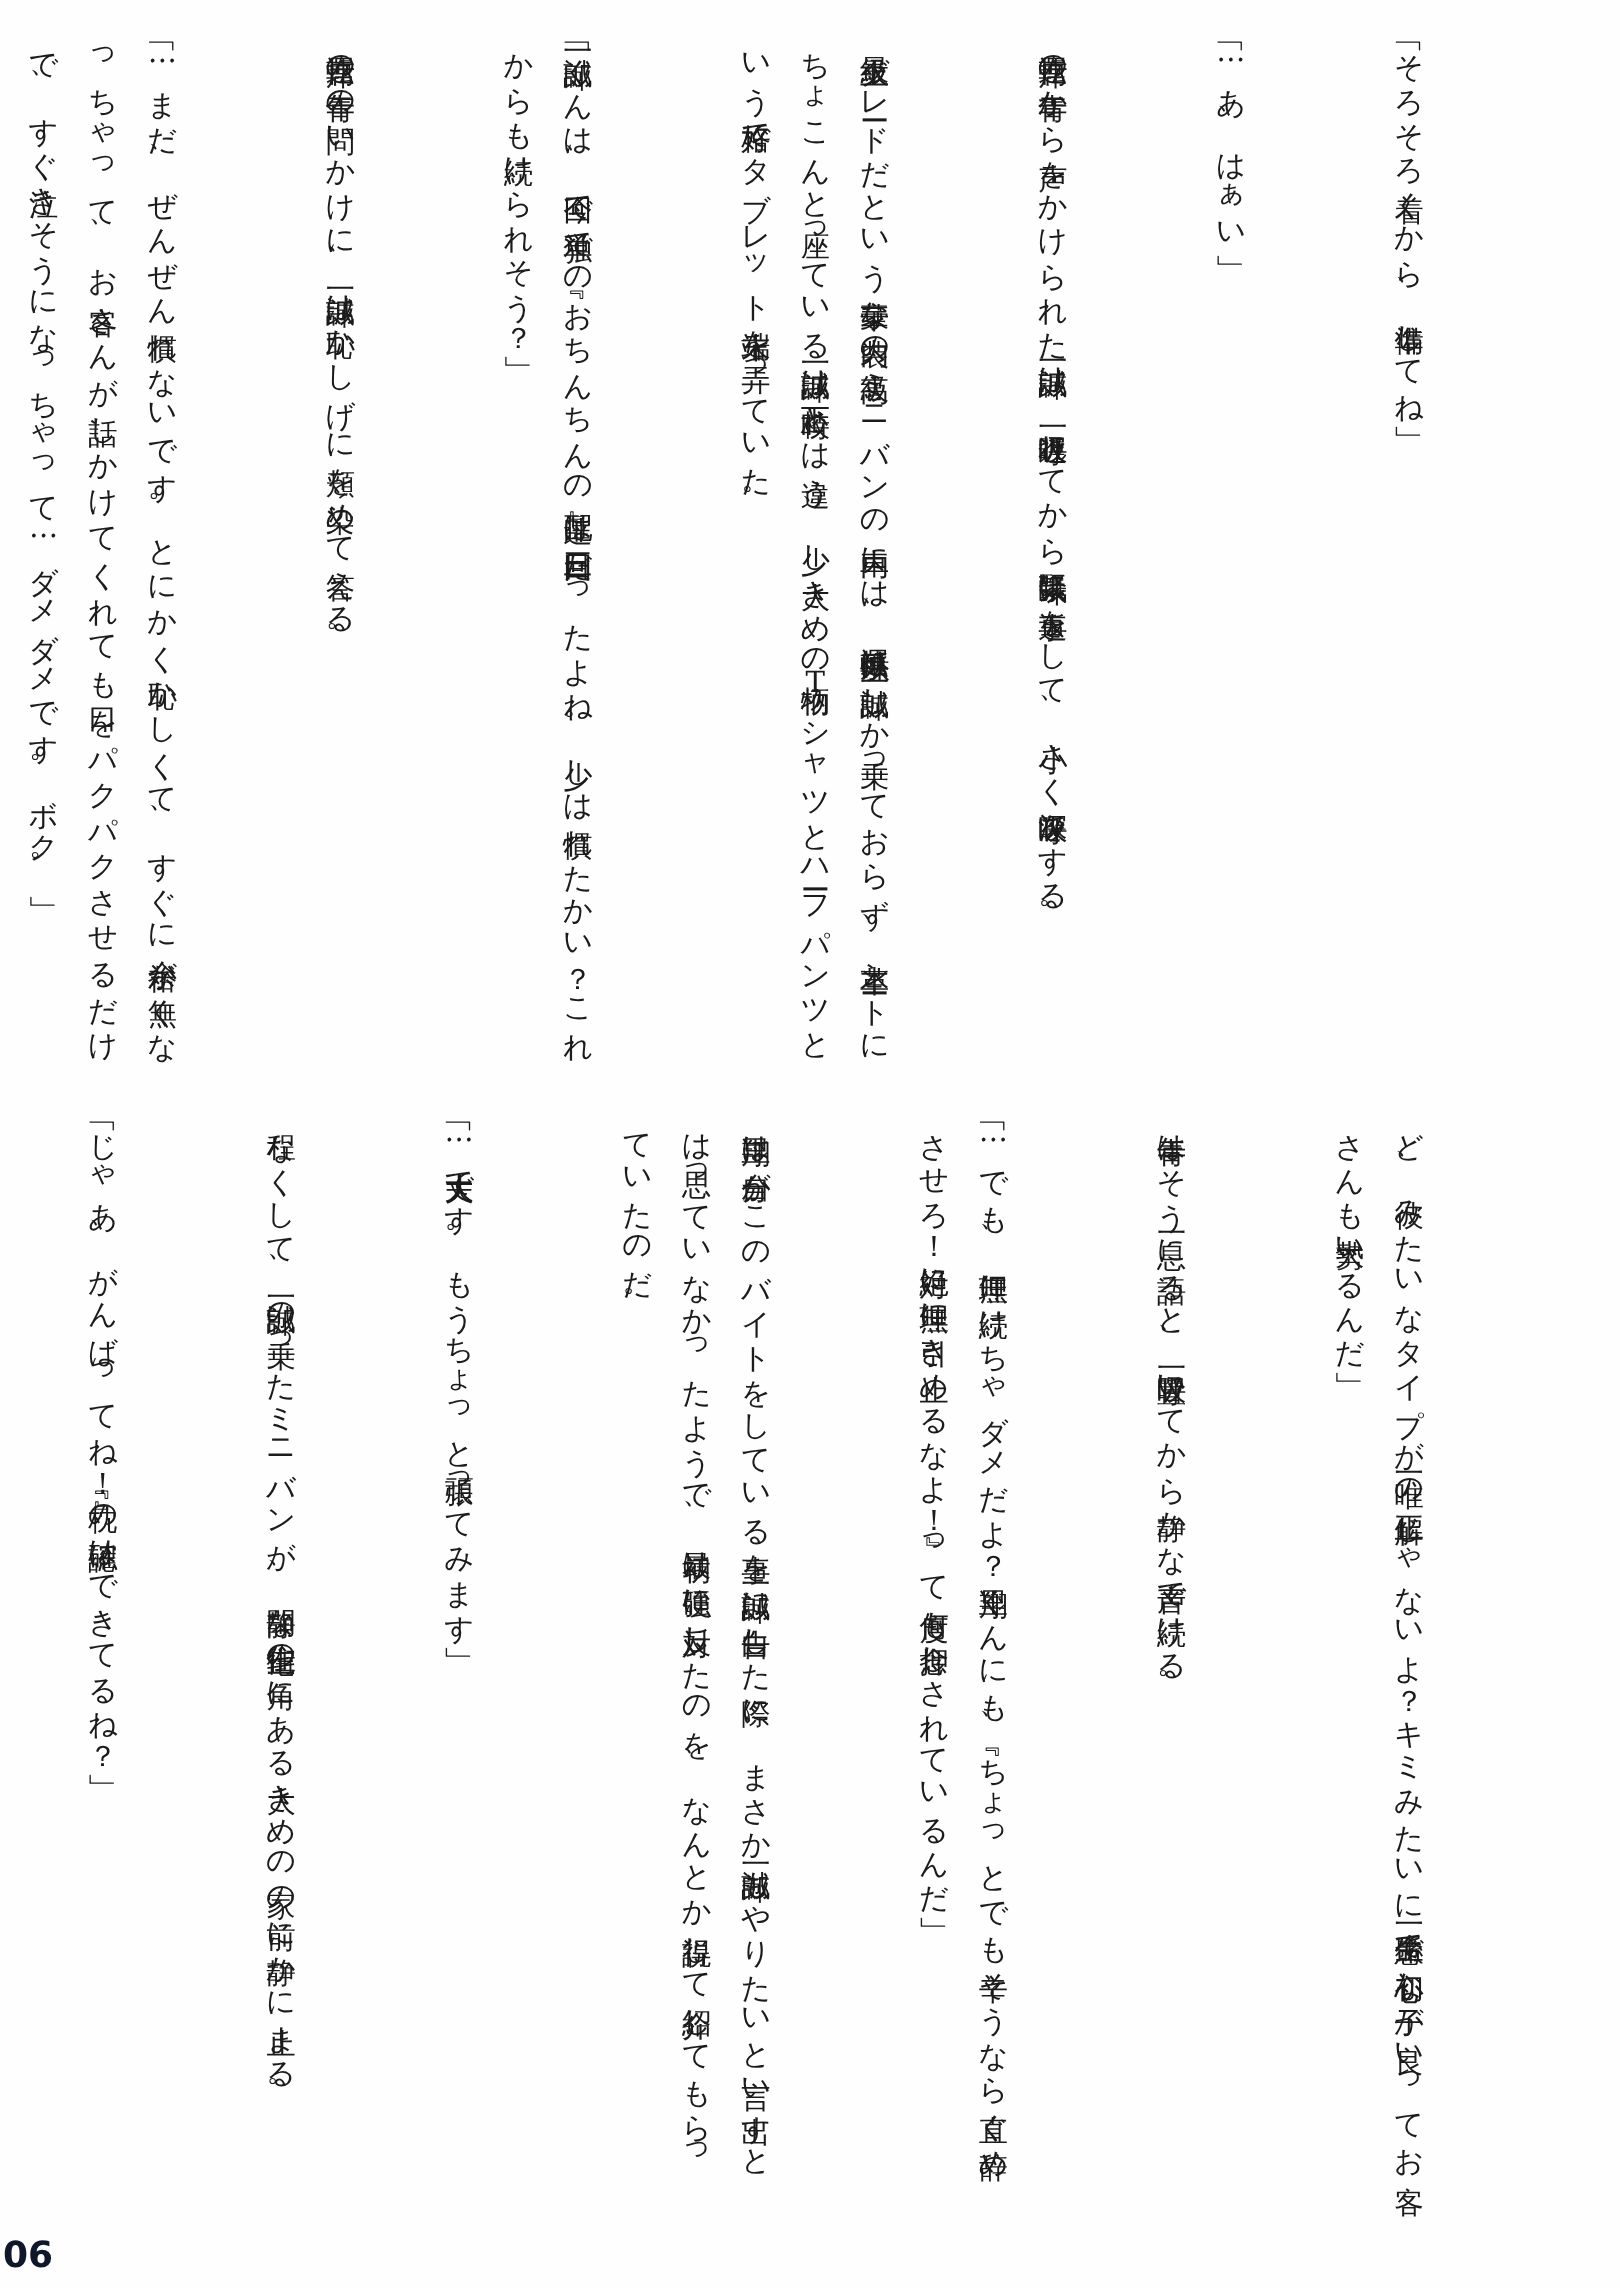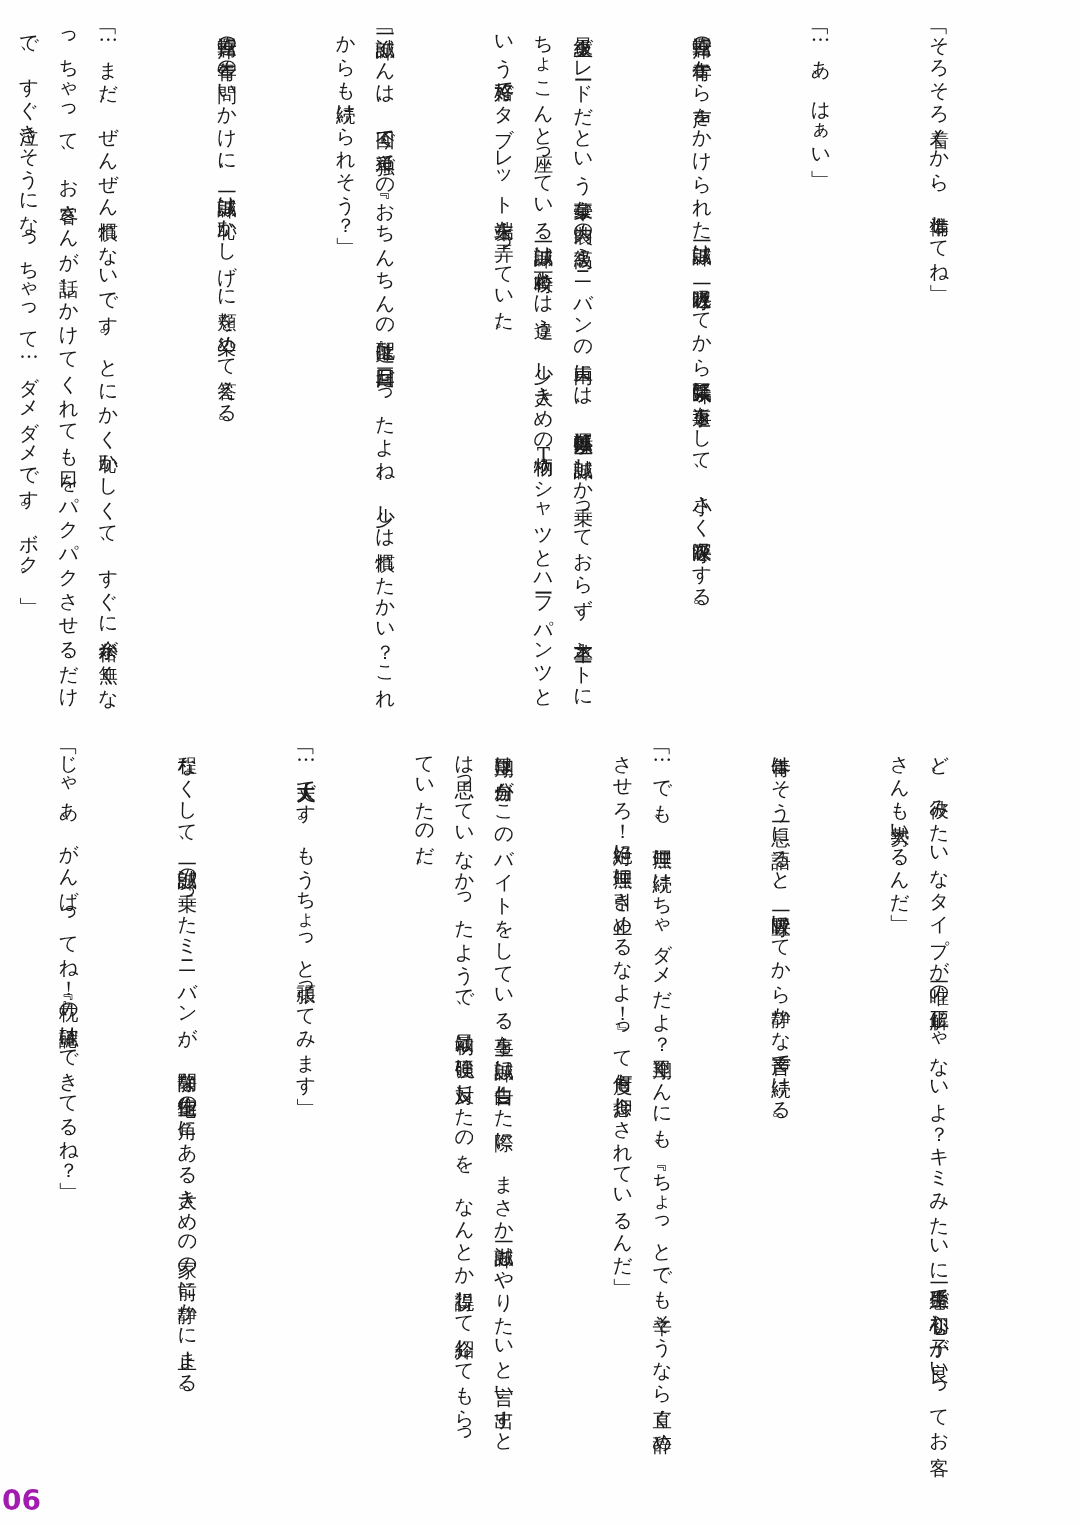--- a/index.html
+++ b/index.html
@@ -54,23 +54,23 @@
     display: block;
     text-indent: 0;
   }
 
   
   #page-number {
     position: absolute;
     left: 2px;
     bottom: 8px;
     font-family: "DejaVu Sans", "Liberation Sans", sans-serif;
-    font-size: 28px;
+    font-size: 24px;
     font-weight: 700;
-    color: #a21caf;
+    color: #0f172a;
     letter-spacing: 0px;
   }
 </style>
 </head>
 <body>
 
 <div class="page">
 
   <div class="vblock" id="block-upper">
     <span class="vpara">「そろそろ着くから、準備してね」</span>

